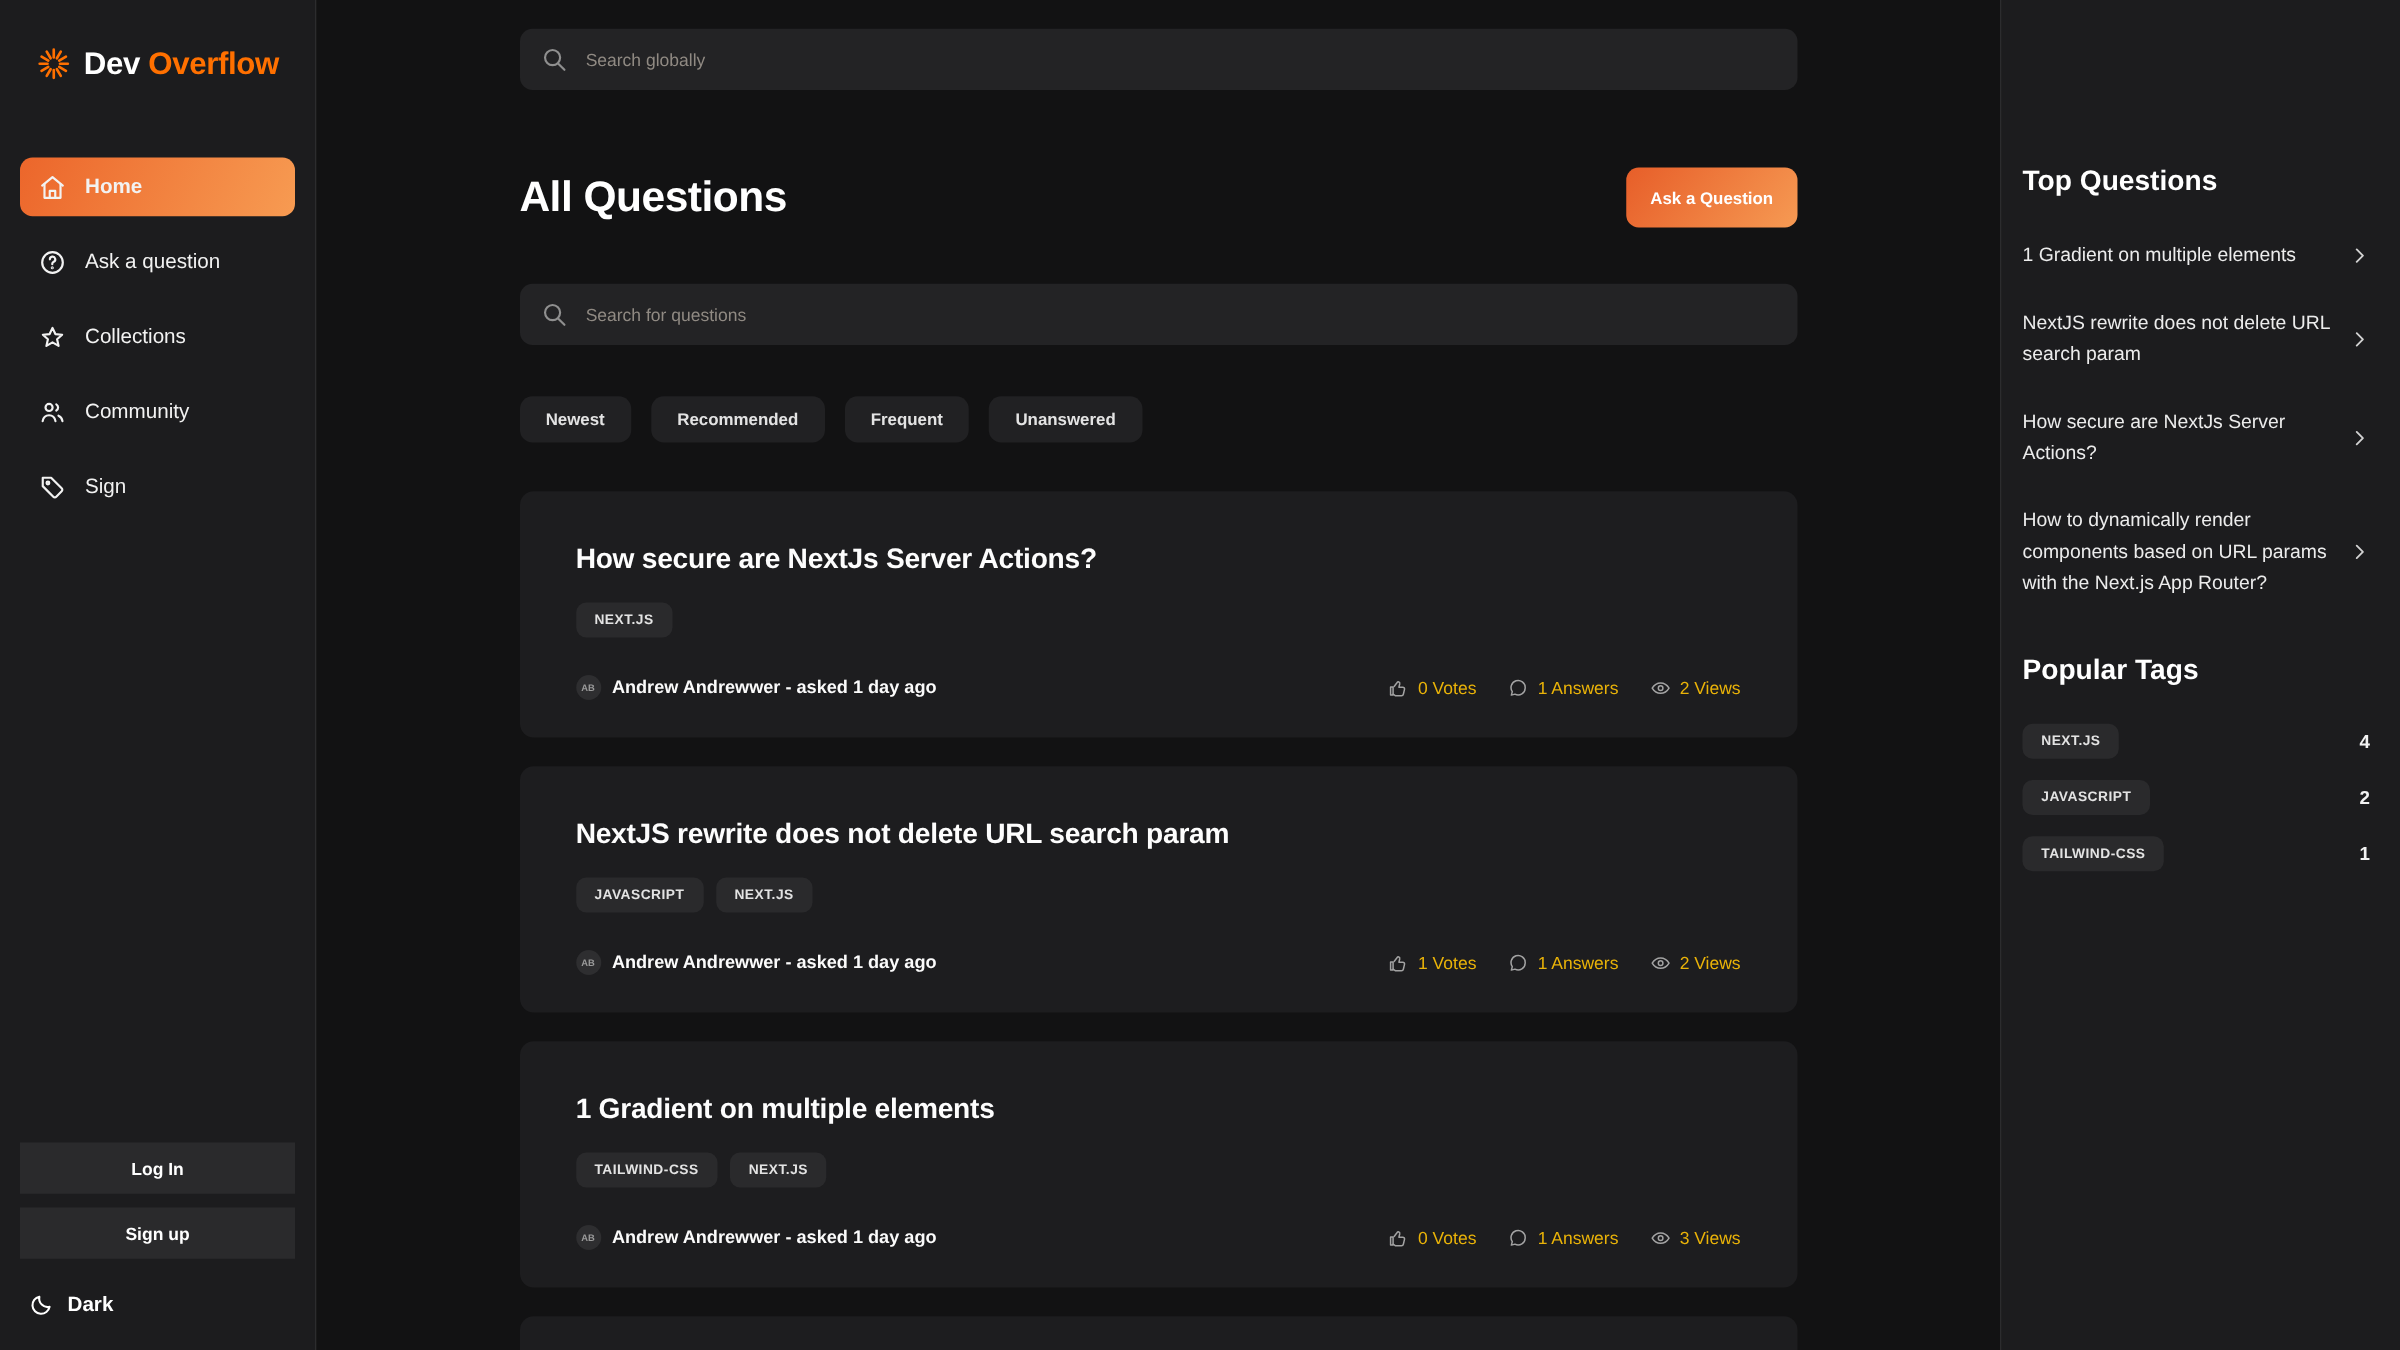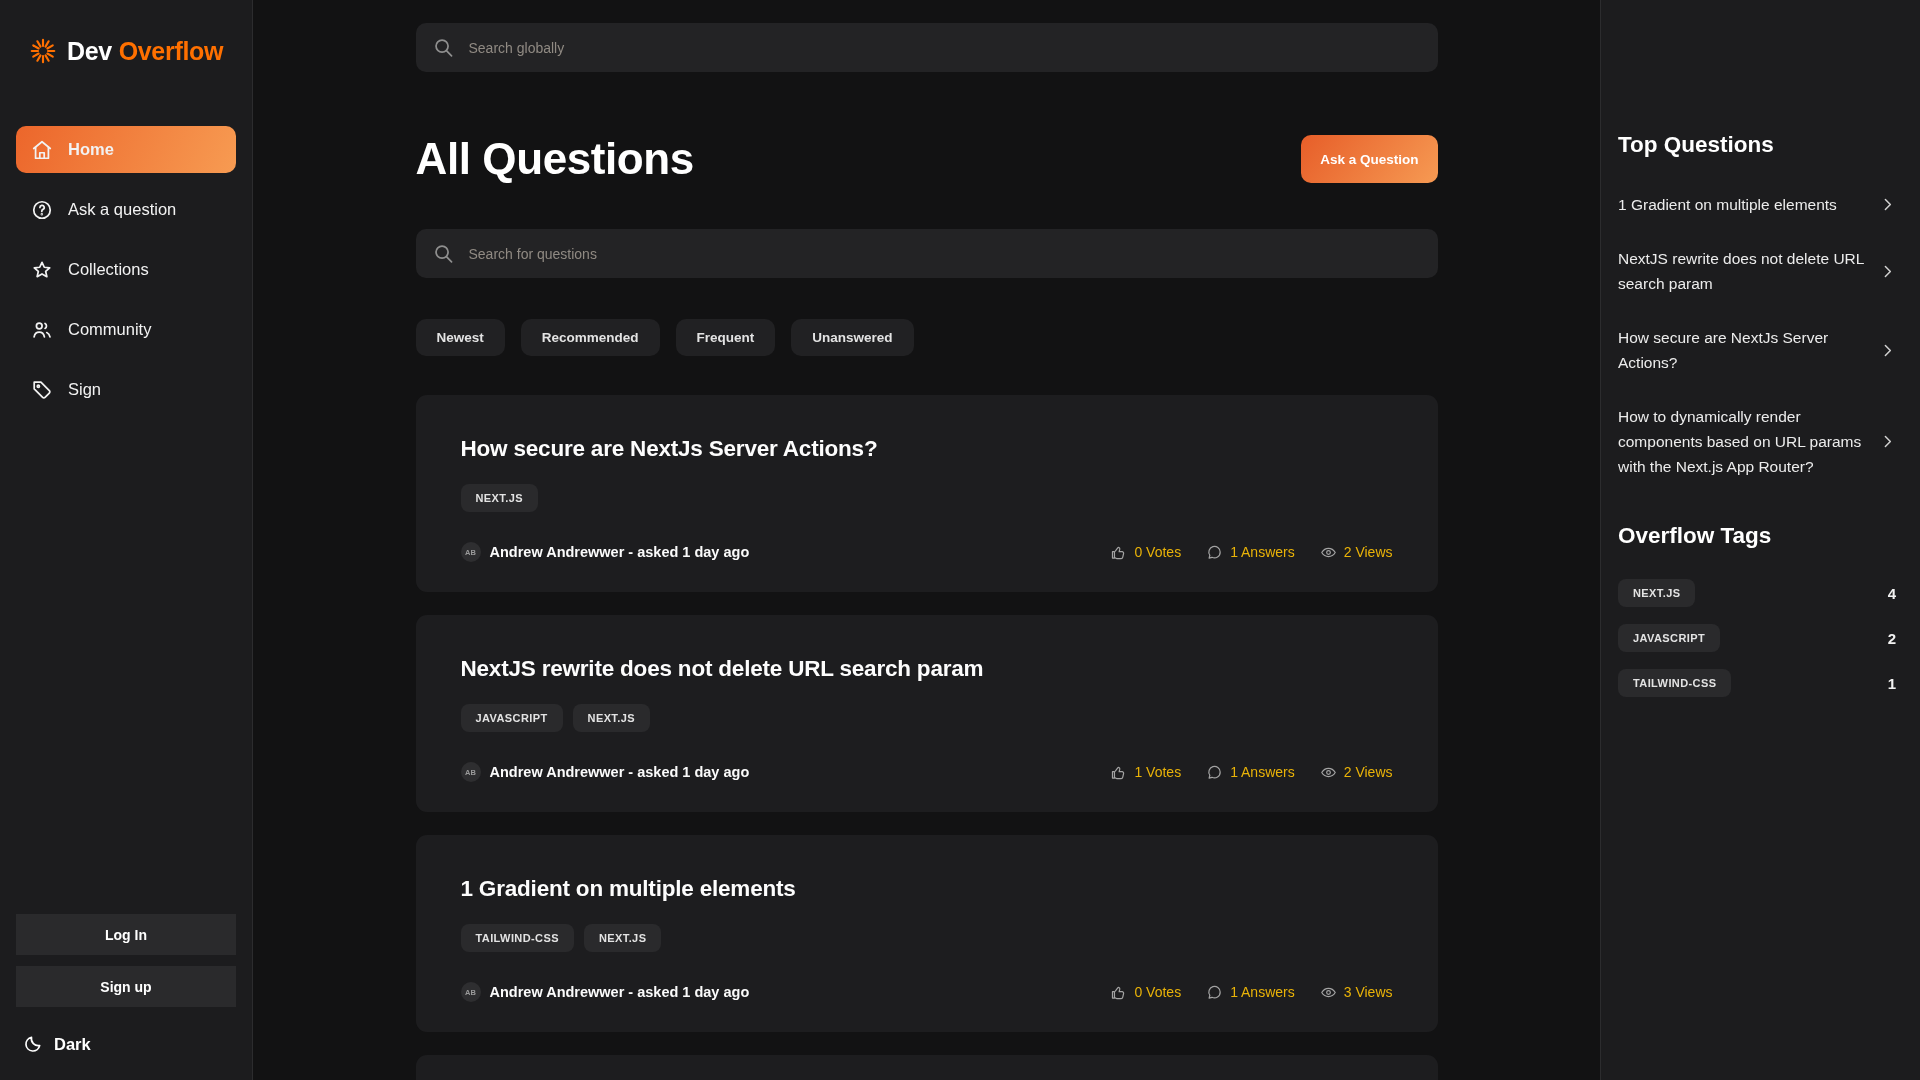--- a/index.html
+++ b/index.html
@@ -52,21 +52,21 @@
     display: flex; align-items: center; gap: 12px;
     height: 49px; background: #232325; border-radius: 10px; padding: 0 16px;
   }
   .search-bar svg { width: 23px; height: 23px; color: #8f8f8f; flex: none; }
   .search-bar input {
     flex: 1; background: transparent; border: none; outline: none;
     color: #d946ef; font-size: 14px; font-family: inherit;
   }
   .search-bar input::placeholder { color: #908a83; }
   .heading-row { margin-top: 62px; display: flex; justify-content: space-between; align-items: center; }
-  .page-title { margin: 0; font-size: 44px; font-weight: 800; letter-spacing: -0.4px; }
+  .page-title { margin: 0; font-size: 34px; font-weight: 800; letter-spacing: -0.4px; }
   .ask-btn {
     height: 48px; padding: 0 19px; border-radius: 10px; border: none;
     background: linear-gradient(129deg, #e75e29 0%, #f69a53 100%);
     color: #ffffff; font-size: 13.5px; font-weight: 600; font-family: inherit; cursor: pointer;
   }
   .q-search { margin-top: 45px; }
   .filters { margin-top: 41px; display: flex; gap: 16px; }
   .filter-btn {
     height: 37px; padding: 0 21px; border-radius: 10px; border: none;
     background: #212123; color: #e3e3e3; font-size: 13.5px; font-weight: 600;
@@ -400,21 +400,21 @@
     <span class="tq-label">How to dynamically render components based on URL params with the Next.js App Router?</span>
     <span>
       <svg viewBox="0 0 24 24" fill="none" stroke="currentColor" stroke-width="2.1" stroke-linecap="round" stroke-linejoin="round">
         <path d="M9 5l7 7-7 7"></path>
       </svg>
     </span>
   </div>
 </div>
 
   <div class="pt-section">
-    <h2 class="rs-heading">Overflow Tags</h2>
+    <h2 class="rs-heading">Popular Tags</h2>
     <div class="pt-list" id="pt-list">
   <div class="pt-row">
     <span class="tag-pill">NEXT.JS</span>
     <span class="pt-count">4</span>
   </div>
 
   <div class="pt-row">
     <span class="tag-pill">JAVASCRIPT</span>
     <span class="pt-count">2</span>
   </div>

